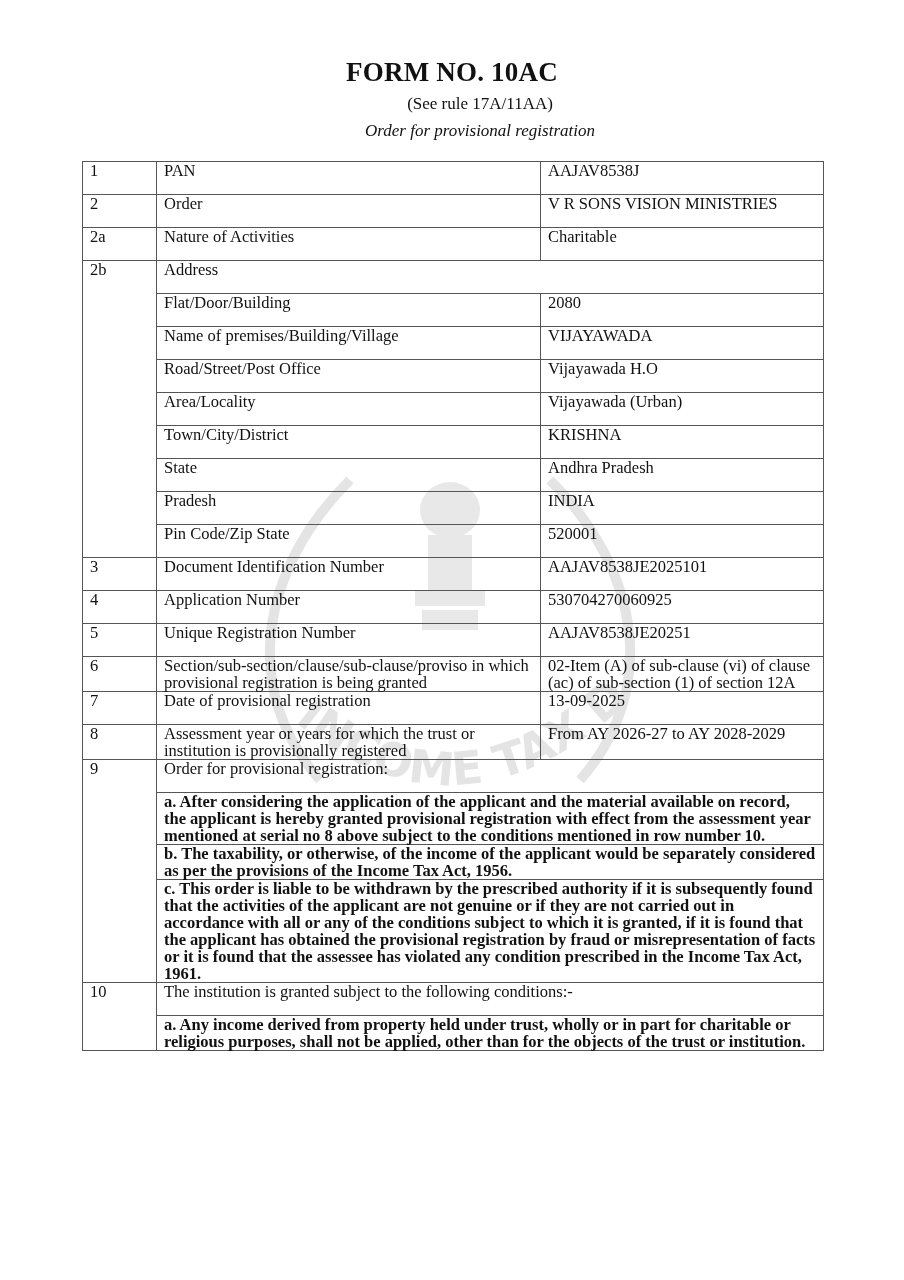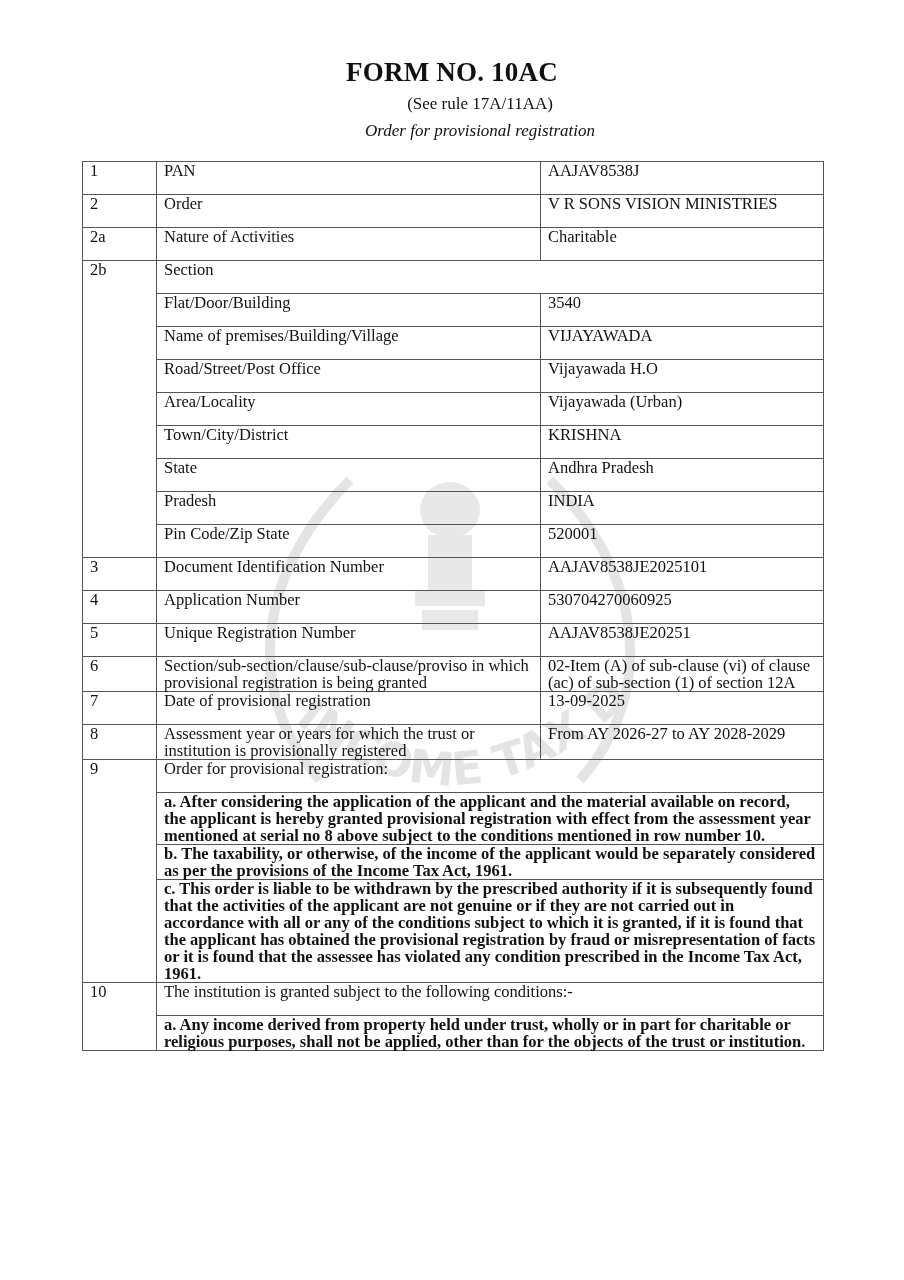--- a/index.html
+++ b/index.html
@@ -74,25 +74,25 @@
     <td class="label">Order</td>
     <td class="val">V R SONS VISION MINISTRIES</td>
   </tr>
   <tr class="r34">
     <td class="num">2a</td>
     <td class="label">Nature of Activities</td>
     <td class="val">Charitable</td>
   </tr>
   <tr class="r34">
     <td class="num" rowspan="9">2b</td>
-    <td colspan="2">Section</td>
+    <td colspan="2">Address</td>
   </tr>
   <tr class="r34">
     <td class="label">Flat/Door/Building</td>
-    <td class="val">3540</td>
+    <td class="val">2080</td>
   </tr>
   <tr class="r34">
     <td class="label">Name of premises/Building/Village</td>
     <td class="val">VIJAYAWADA</td>
   </tr>
   <tr class="r34">
     <td class="label">Road/Street/Post Office</td>
     <td class="val">Vijayawada H.O</td>
   </tr>
   <tr class="r34">
@@ -146,21 +146,21 @@
     <td class="val">From AY 2026-27 to AY 2028-2029</td>
   </tr>
   <tr class="r34">
     <td class="num" rowspan="4">9</td>
     <td colspan="2">Order for provisional registration:</td>
   </tr>
   <tr>
     <td colspan="2" class="para">a. After considering the application of the applicant and the material available on record, the applicant is hereby granted provisional registration with effect from the assessment year mentioned at serial no 8 above subject to the conditions mentioned in row number 10.</td>
   </tr>
   <tr>
-    <td colspan="2" class="para">b. The taxability, or otherwise, of the income of the applicant would be separately considered as per the provisions of the Income Tax Act, 1961.</td>
+    <td colspan="2" class="para">b. The taxability, or otherwise, of the income of the applicant would be separately considered as per the provisions of the Income Tax Act, 1956.</td>
   </tr>
   <tr>
     <td colspan="2" class="para">c. This order is liable to be withdrawn by the prescribed authority if it is subsequently found that the activities of the applicant are not genuine or if they are not carried out in accordance with all or any of the conditions subject to which it is granted, if it is found that the applicant has obtained the provisional registration by fraud or misrepresentation of facts or it is found that the assessee has violated any condition prescribed in the Income Tax Act, 1961.</td>
   </tr>
   <tr class="r34">
     <td class="num" rowspan="2">10</td>
     <td colspan="2">The institution is granted subject to the following conditions:-</td>
   </tr>
   <tr>
     <td colspan="2" class="para">a. Any income derived from property held under trust, wholly or in part for charitable or religious purposes, shall not be applied, other than for the objects of the trust or institution.</td>

